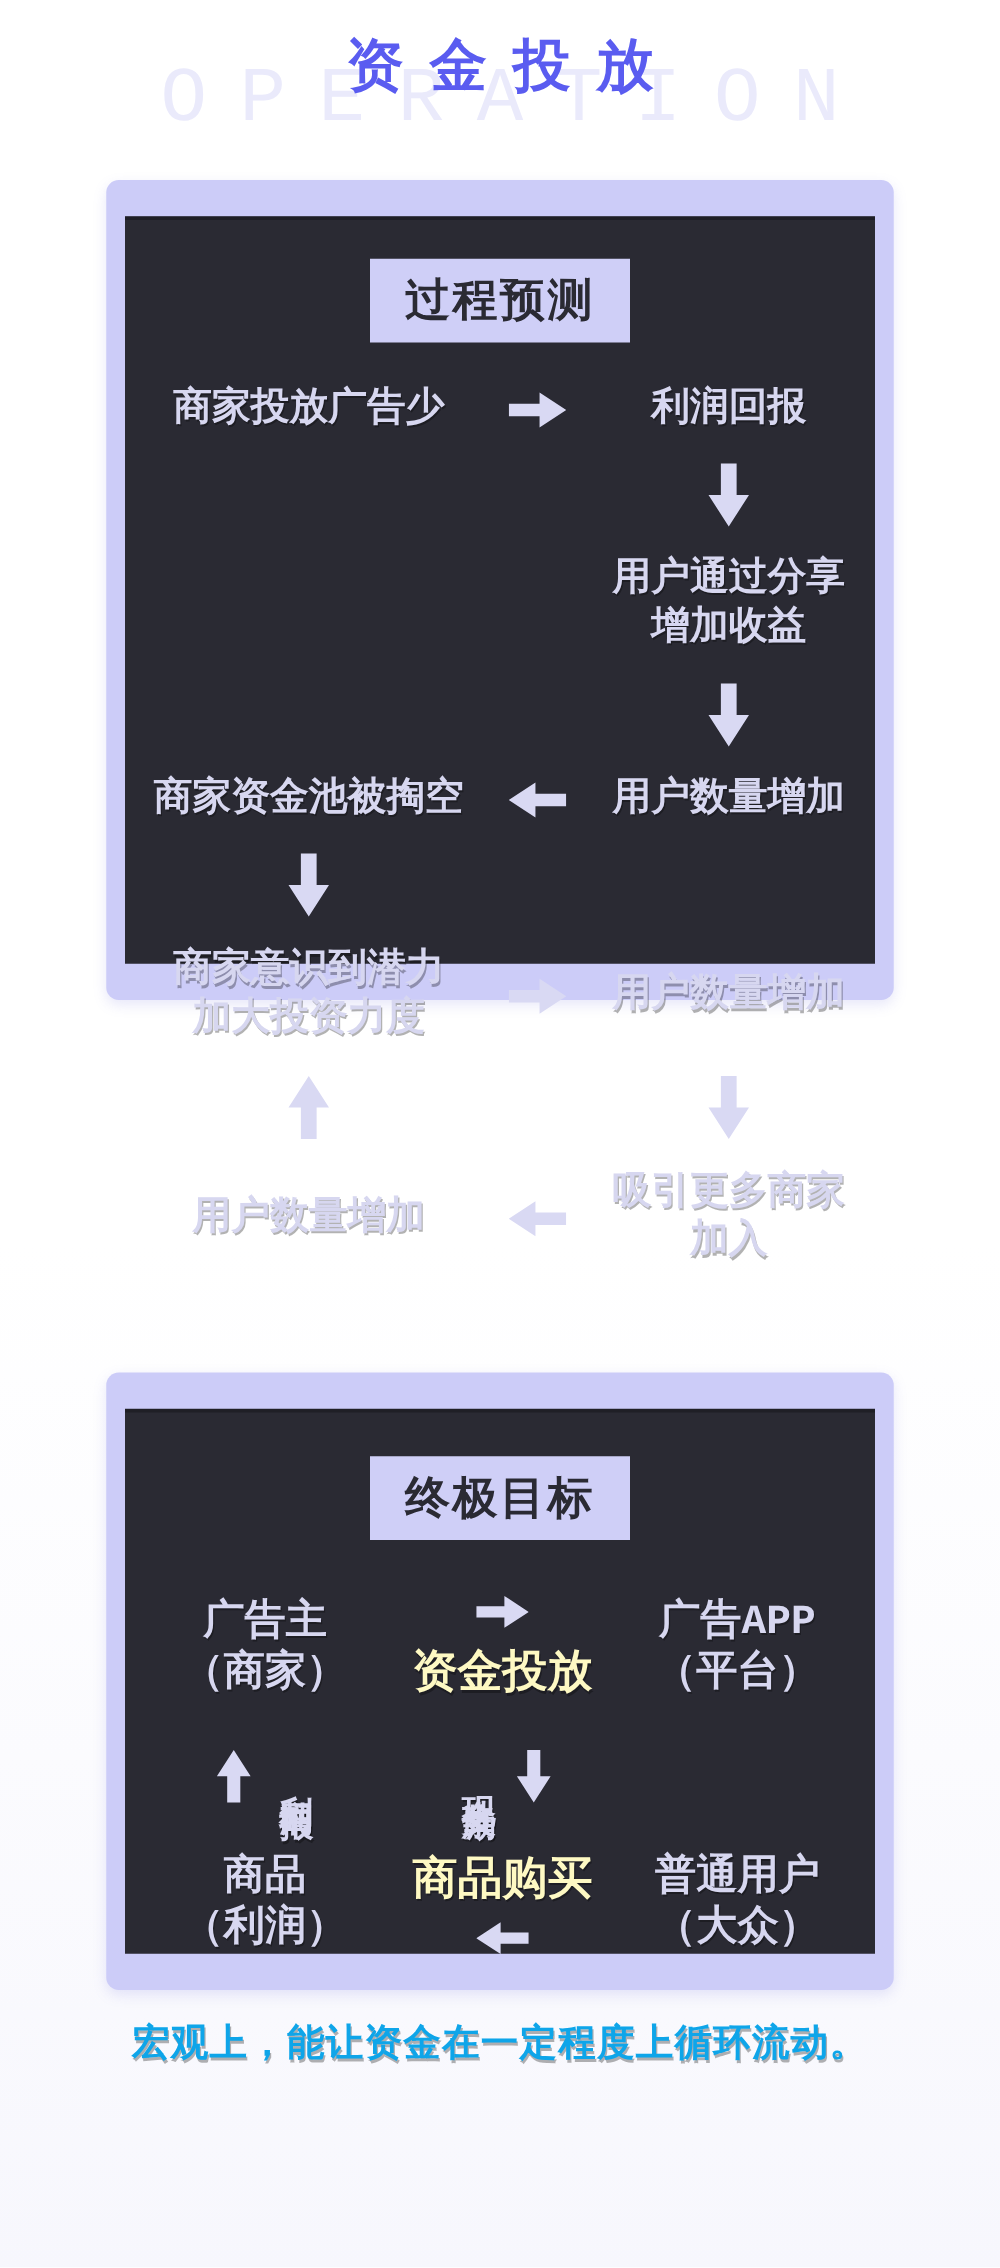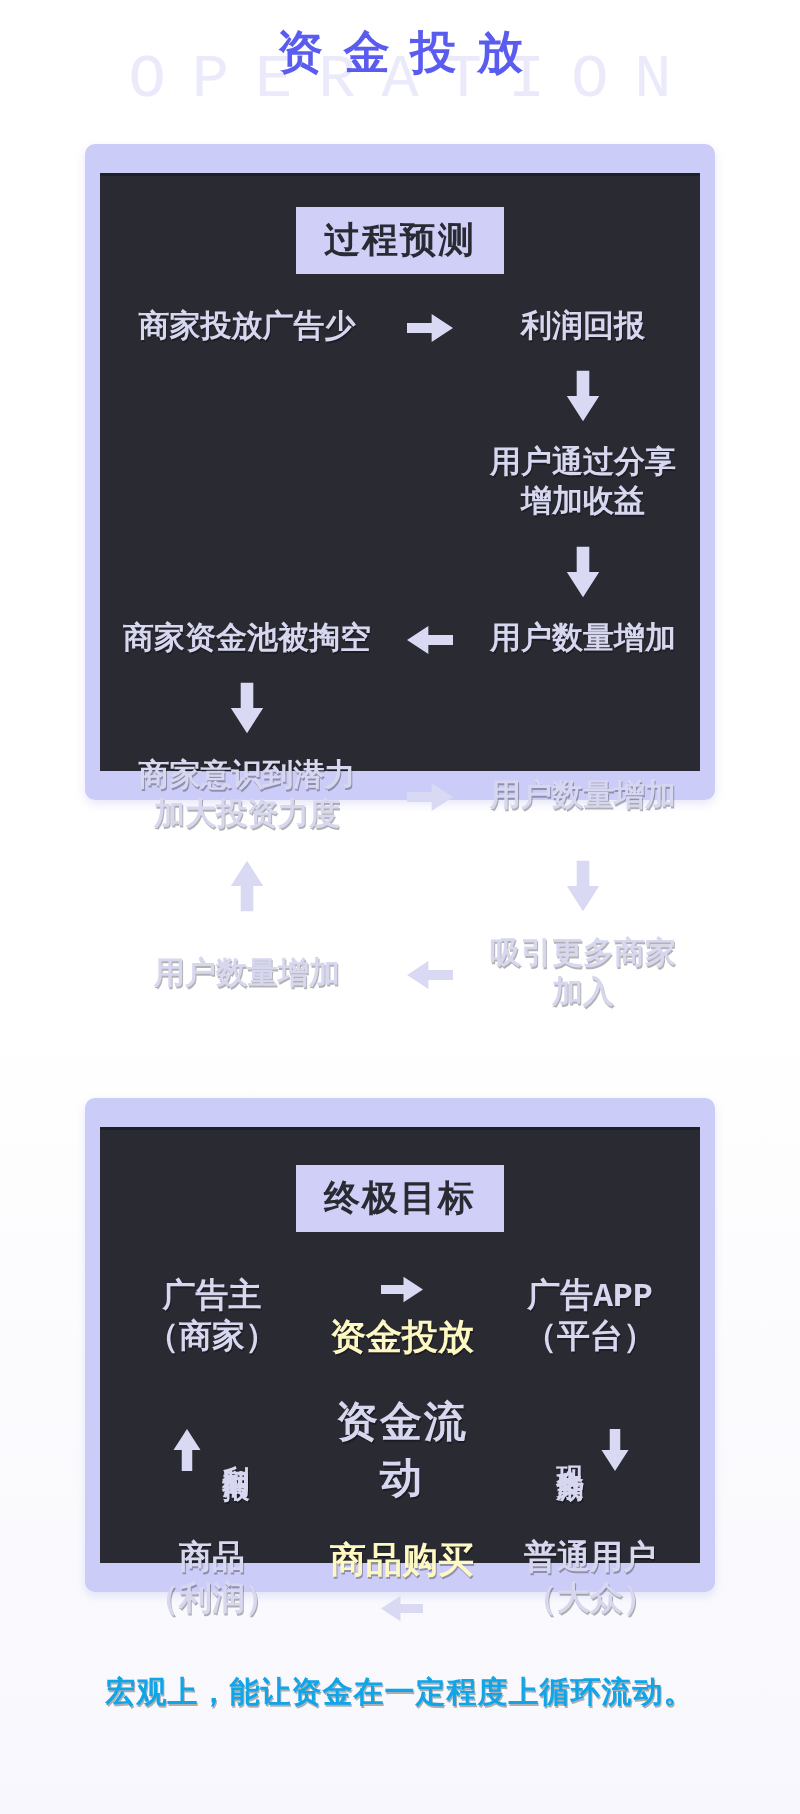--- a/index.html
+++ b/index.html
@@ -223,21 +223,20 @@
 
       <div class="goal-row goal-row-2">
         <div class="side-group">
           <div class="arrow flip-y">
             <svg width="30" height="54" viewBox="0 0 40 56">
                 <polygon class="arrow-fill" points="13,0 27,0 27,28 38,28 20,56 2,28 13,28"></polygon>
               </svg>
           </div>
           <div class="vtext">利润回报</div>
         </div>
-        <div class="flow-title">资金流动</div>
         <div class="side-group">
           <div class="vtext">现金奖励</div>
           <div class="arrow">
             <svg width="30" height="54" viewBox="0 0 40 56">
                 <polygon class="arrow-fill" points="13,0 27,0 27,28 38,28 20,56 2,28 13,28"></polygon>
               </svg>
           </div>
         </div>
       </div>
 

